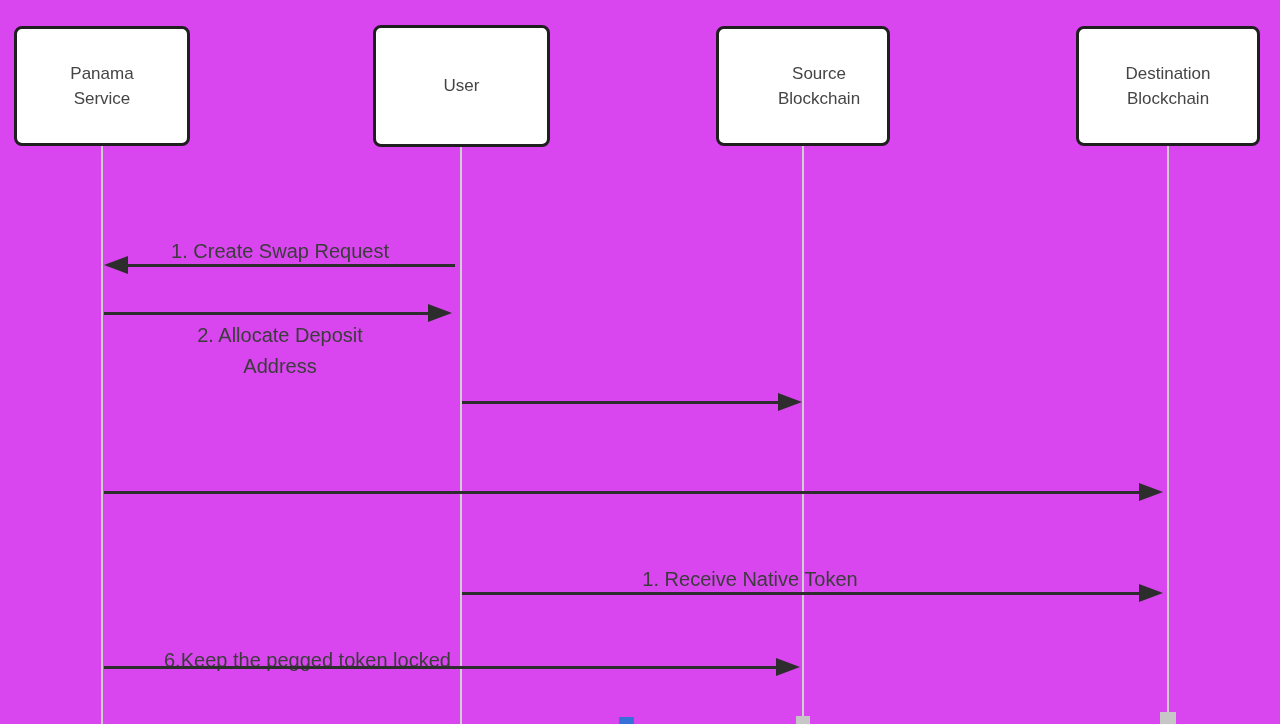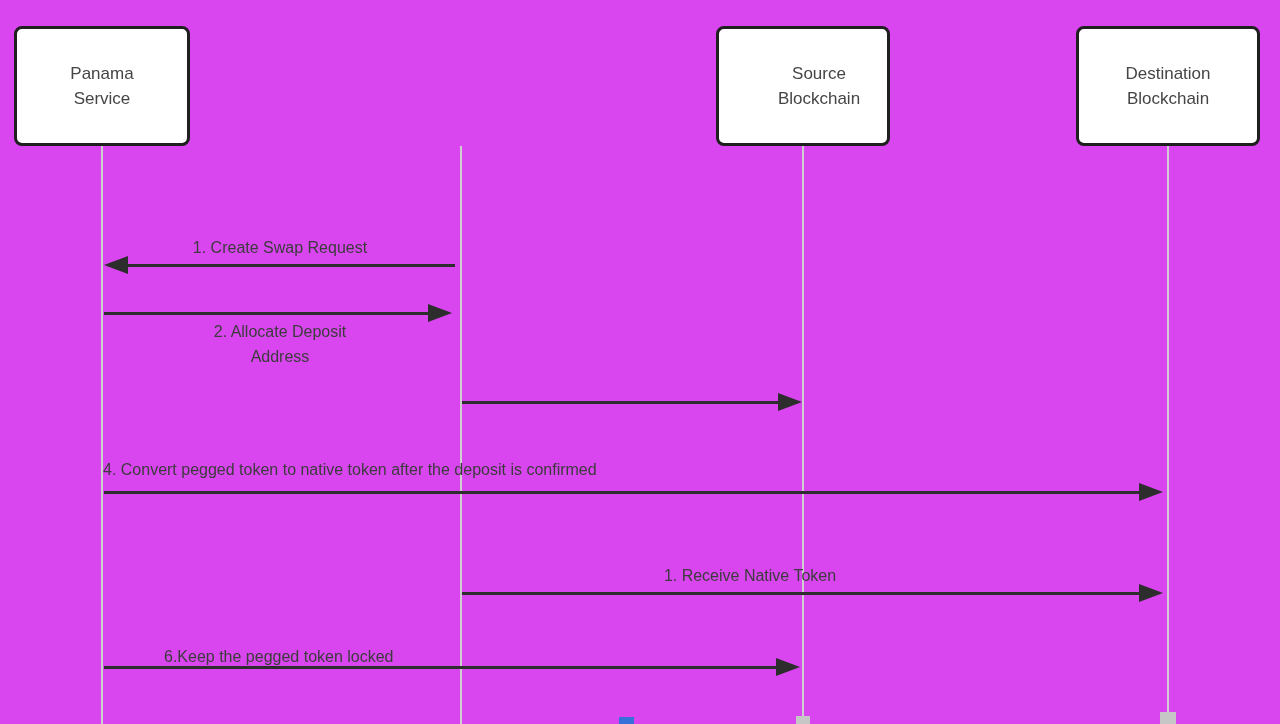--- a/index.html
+++ b/index.html
@@ -49,21 +49,21 @@
     position: absolute;
     width: 0;
     height: 0;
     border-top: 9px solid transparent;
     border-bottom: 9px solid transparent;
   }
   .msg-head.right { border-left: 24px solid #2d2d2d; }
   .msg-head.left  { border-right: 24px solid #2d2d2d; }
   .msg-label {
     position: absolute;
-    font-size: 16px;
+    font-size: 20px;
     line-height: 1.55;
     color: #3c3c3c;
     white-space: pre-line;
   }
   .centered { text-align: center; }
   .end-cap {
     position: absolute;
     background: #c6c6c6;
   }
   .cursor-caret {
@@ -78,20 +78,23 @@
 
   <div class="lifeline" style="left:101px;"></div>
   <div class="lifeline" style="left:460px;"></div>
   <div class="lifeline" style="left:802px;"></div>
   <div class="lifeline" style="left:1167px;"></div>
 
   <div class="actor-box" style="left:14px; width:176px;">
     <span class="actor-label">Panama
 Service</span>
   </div>
+  <div class="actor-box" style="left:373px; top:25px; width:177px; height:122px;">
+    <span class="actor-label">User</span>
+  </div>
   <div class="actor-box" style="left:716px; width:174px;padding-left:32px;">
     <span class="actor-label">Source
 Blockchain</span>
   </div>
   <div class="actor-box" style="left:1076px; width:184px;">
     <span class="actor-label">Destination
 Blockchain</span>
   </div>
 
   <div class="msg-label centered" style="left:105px; top:236px; width:350px;">1. Create Swap Request</div>
@@ -99,21 +102,20 @@
   <div class="msg-head left" style="left:104px; top:256px;"></div>
 
   <div class="msg-line" style="left:104px; top:312px; width:328px;"></div>
   <div class="msg-head right" style="left:428px; top:304px;"></div>
   <div class="msg-label centered" style="left:166px; top:320px; width:228px;">2. Allocate Deposit
 Address</div>
 
   <div class="msg-line" style="left:462px; top:401px; width:318px;"></div>
   <div class="msg-head right" style="left:778px; top:393px;"></div>
 
-  <div class="msg-label" style="left:103px; top:458px;">4. Convert pegged token to native token after the deposit is confirmed</div>
   <div class="msg-line" style="left:104px; top:491px; width:1036px;"></div>
   <div class="msg-head right" style="left:1139px; top:483px;"></div>
 
   <div class="msg-label centered" style="left:560px; top:564px; width:380px;">1. Receive Native Token</div>
   <div class="msg-line" style="left:462px; top:592px; width:678px;"></div>
   <div class="msg-head right" style="left:1139px; top:584px;"></div>
 
   <div class="msg-label" style="left:164px; top:631px;margin-top:14px;">6.Keep the pegged token locked</div>
   <div class="msg-line" style="left:104px; top:666px; width:674px;"></div>
   <div class="msg-head right" style="left:776px; top:658px;"></div>

